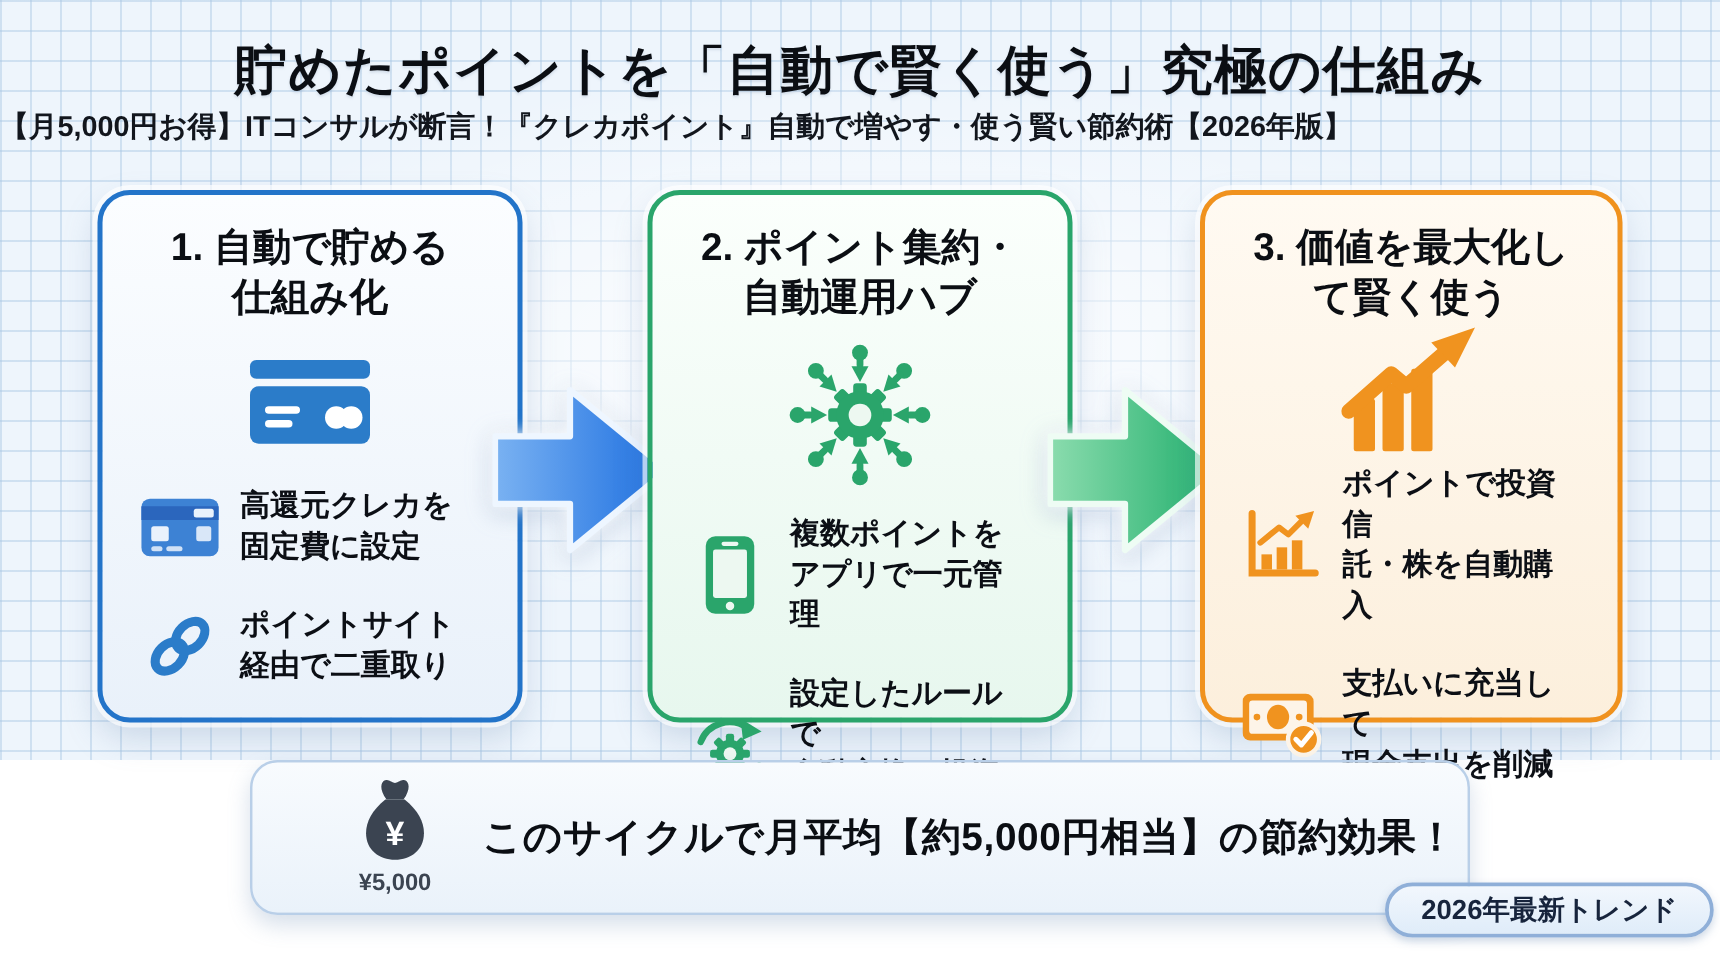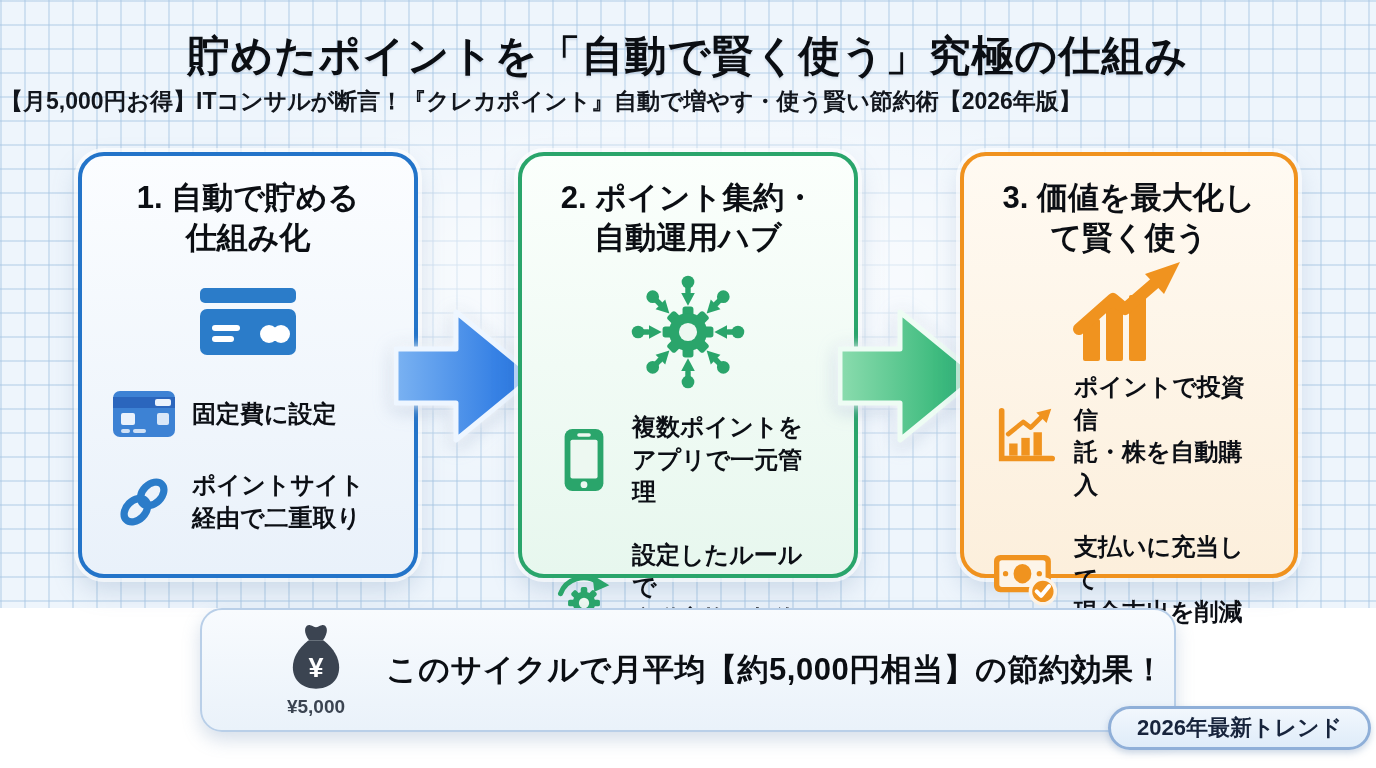--- a/index.html
+++ b/index.html
@@ -106,20 +106,21 @@
             <rect x="0" y="2" width="62" height="46" rx="7" fill="#3d82d4"></rect>
             <rect x="0" y="8" width="62" height="11" fill="#2b66bd"></rect>
             <rect x="42" y="10" width="16" height="7" rx="2" fill="#eaf2fc"></rect>
             <rect x="8" y="24" width="14" height="12" rx="2" fill="#eaf2fc"></rect>
             <rect x="44" y="24" width="12" height="12" rx="2" fill="#eaf2fc" opacity=".9"></rect>
             <rect x="8" y="40" width="9" height="4" rx="2" fill="#eaf2fc" opacity=".85"></rect>
             <rect x="20" y="40" width="13" height="4" rx="2" fill="#eaf2fc" opacity=".85"></rect>
           </svg>
         </span>
         <span class="item-text">
+          <div>高還元クレカを</div>
           <div>固定費に設定</div>
         </span>
       </div>
       <div class="item">
         <span class="item-icon">
           <svg width="58" height="58" viewBox="0 0 64 64">
             <g fill="none" stroke="#2b7cc9" stroke-width="8">
               <ellipse cx="23" cy="41" rx="15" ry="10.5" transform="rotate(-45 23 41)"></ellipse>
               <ellipse cx="41" cy="23" rx="15" ry="10.5" transform="rotate(-45 41 23)"></ellipse>
             </g>

